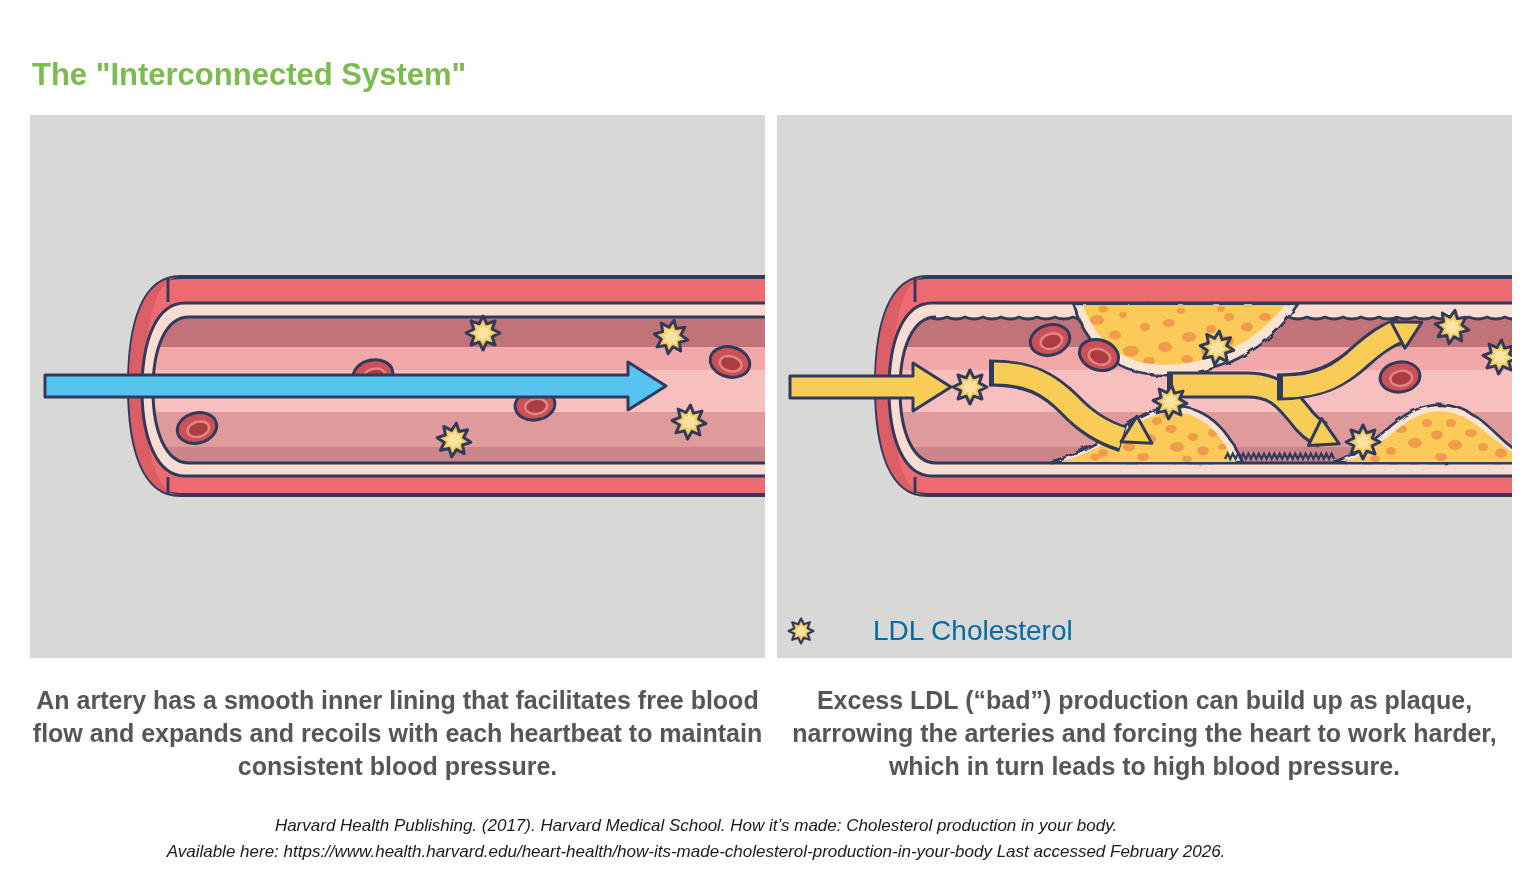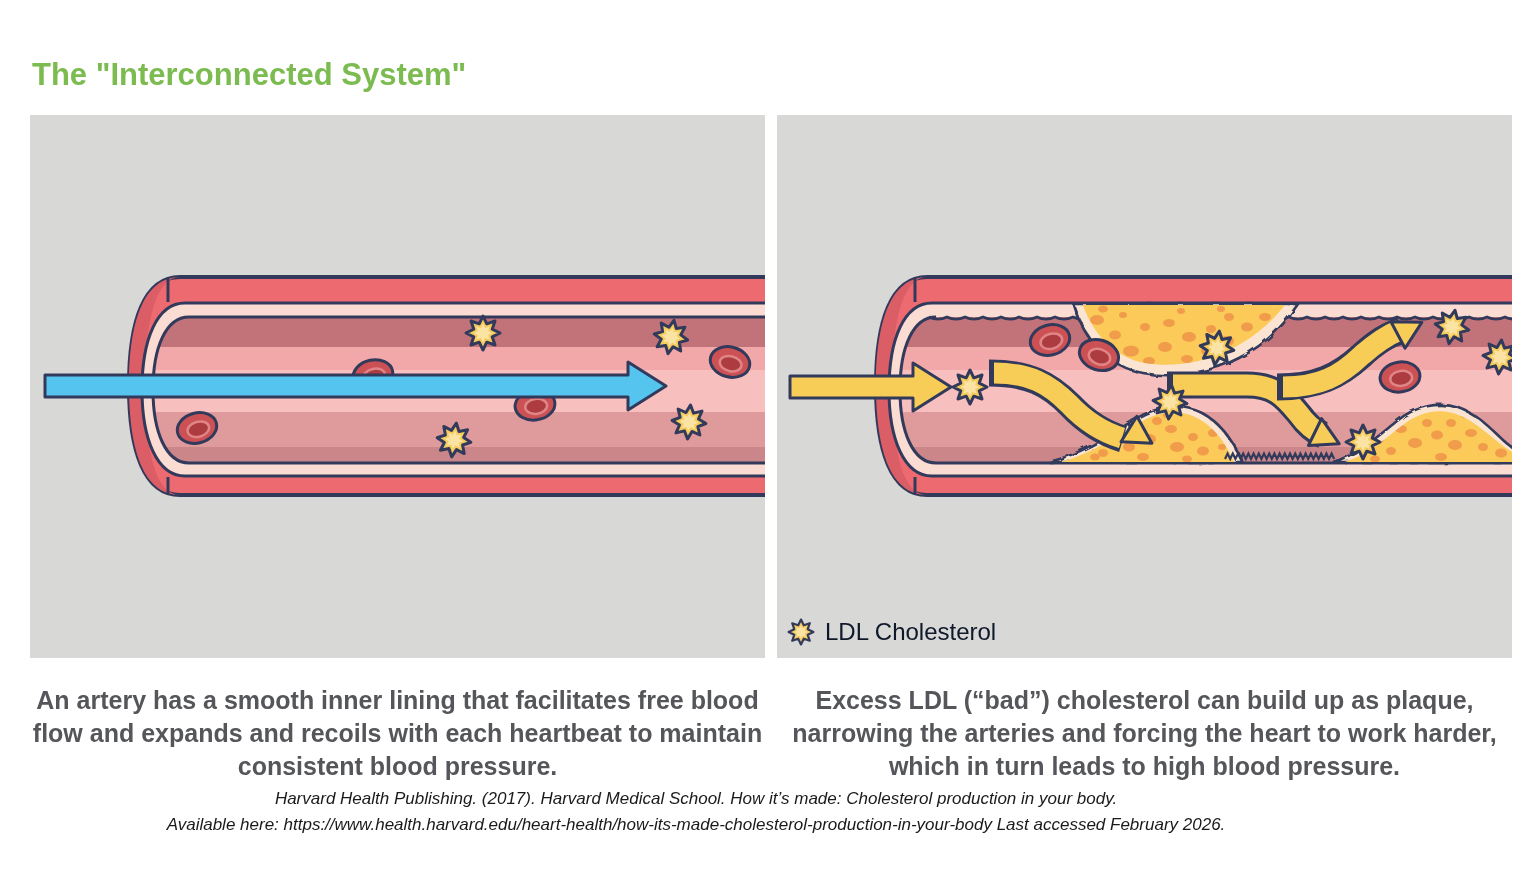--- a/index.html
+++ b/index.html
@@ -5,26 +5,26 @@
   html,body{margin:0;padding:0;background:#ffffff;}
   .page{position:relative;width:1536px;height:870px;background:#ffffff;overflow:hidden;
         font-family:"Liberation Sans","DejaVu Sans",sans-serif;}
   .title{position:absolute;left:32px;top:36px;font-size:31px;font-weight:bold;
          color:#7BBB4F;letter-spacing:0px;}
   .panel{position:absolute;top:115px;width:735px;height:543px;background:#D8D8D6;}
   .panel.left{left:30px;}
   .panel.right{left:777px;}
   .panel svg.scene{position:absolute;left:0;top:0;}
   .legend{position:absolute;left:9px;bottom:11px;display:flex;align-items:center;gap:9px;}
-  .legend .label{font-size:24px;color:#0f172a;}
+  .legend .label{font-size:28px;color:#0369a1;margin-left:48px;}
   .caption{position:absolute;top:684px;width:755px;margin-left:-10px;text-align:center;
            font-size:25px;font-weight:bold;line-height:33px;color:#55565A;}
   .caption.left{left:30px;}
   .caption.right{left:777px;}
-  .citation{position:absolute;top:786px;left:0;width:1392px;text-align:center;
+  .citation{position:absolute;top:813px;left:0;width:1392px;text-align:center;
             font-style:italic;font-size:17px;line-height:26px;color:#1A1A1C;}
   
   .band-o{fill:none;stroke:#323A5C;stroke-width:27;}
   .band-f{fill:none;stroke:#F7CD57;stroke-width:21;}
   .head{fill:#F7CD57;stroke:#323A5C;stroke-width:3;stroke-linejoin:round;}
   .peb{fill:#F09C4B;}
 </style>
 </head>
 <body>
 
@@ -234,20 +234,20 @@
 
     <div class="legend">
       <svg width="30" height="30" viewBox="-16 -16 32 32">
         <use href="#ldl-star" transform="scale(0.78)"></use>
       </svg>
       <span class="label">LDL Cholesterol</span>
     </div>
   </div>
 
   <div class="caption left">An artery has a smooth inner lining that facilitates free blood flow and expands and recoils with each heartbeat to maintain consistent blood pressure.</div>
-  <div class="caption right">Excess LDL (“bad”) cholesterol can build up as plaque, narrowing the arteries and forcing the heart to work harder, which in turn leads to high blood pressure.</div>
+  <div class="caption right">Excess LDL (“bad”) production can build up as plaque, narrowing the arteries and forcing the heart to work harder, which in turn leads to high blood pressure.</div>
 
   <div class="citation">
     <div>Harvard Health Publishing. (2017). Harvard Medical School. How it’s made: Cholesterol production in your body.</div>
     <div>Available here: https://www.health.harvard.edu/heart-health/how-its-made-cholesterol-production-in-your-body Last accessed February 2026.</div>
   </div>
 
 </div>
 
 </body></html>

